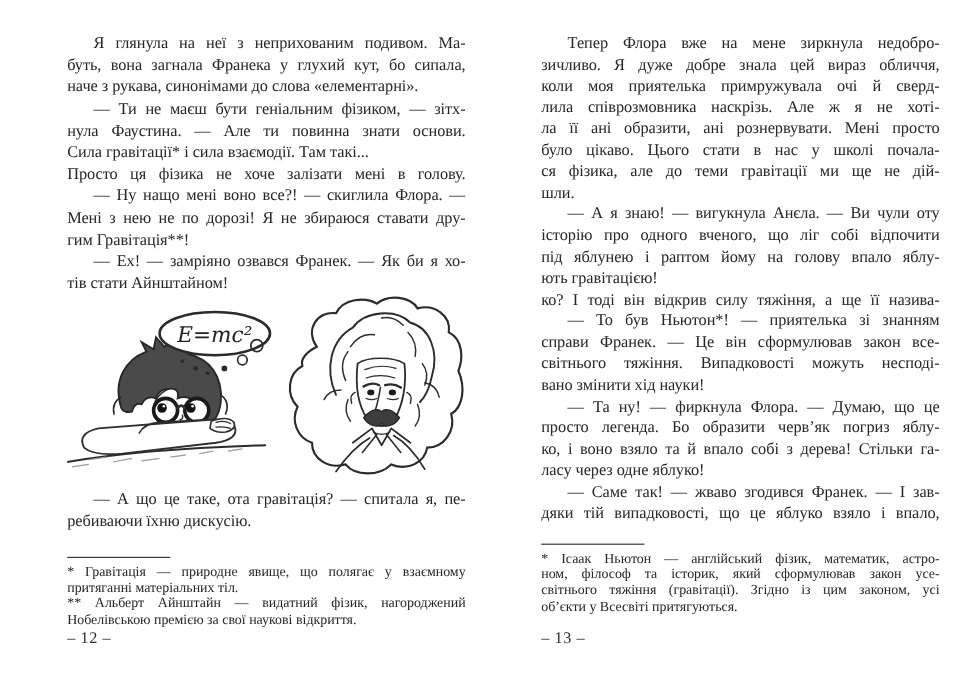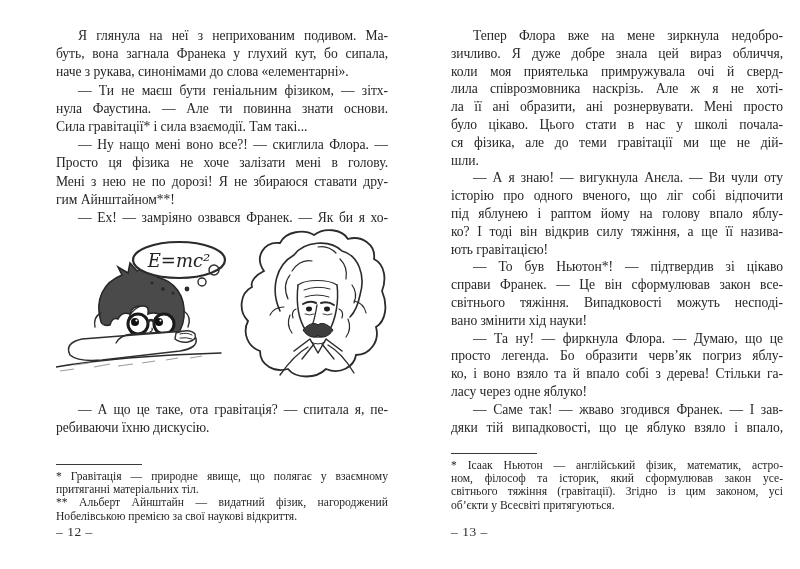--- a/index.html
+++ b/index.html
@@ -7,21 +7,21 @@
   .spread{position:relative;width:800px;height:569px;background:#ffffff;}
   .page{position:absolute;top:27px;width:332px;--lh:18.2px;}
   .page.left{left:56px;}
   .page.right{left:451px;--lh:17.8px;}
   .line{font-size:13.6px;line-height:var(--lh);height:var(--lh);overflow:hidden;
         text-align:justify;text-align-last:justify;letter-spacing:-0.05px;}
   .line.end{text-align-last:left;}
   .line.first{text-indent:22px;}
   figure.illustration{margin:0;height:154px;}
   figure.illustration svg{display:block;}
-  .caption{margin-top:20px;}
+  .caption{margin-top:8px;}
   .footnotes{position:absolute;left:0;width:332px;}
   .left .footnotes{top:437px;}
   .right .footnotes{top:426px;}
   .fnrule{width:86px;border-top:1.4px solid #3a3a3a;margin:0 0 5px 0;}
   .fnline{font-size:11.6px;line-height:13.2px;height:13.2px;overflow:hidden;
           text-align:justify;text-align-last:justify;}
   .fnline.end{text-align-last:left;}
   .pagenum{position:absolute;top:497px;left:0;width:332px;text-align:left;
            font-size:13.5px;letter-spacing:0.5px;color:#2a2a2a;}
   .ink{stroke:#2b2b2b;fill:none;stroke-linecap:round;stroke-linejoin:round;}
@@ -37,27 +37,28 @@
           <div class="line first">Я глянула на неї з неприхованим подивом. Ма-</div>
           <div class="line">буть, вона загнала Франека у глухий кут, бо сипала,</div>
           <div class="line end">наче з рукава, синонімами до слова «елементарні».</div>
         </div>
         <div>
           <div class="line first">— Ти не маєш бути геніальним фізиком, — зітх-</div>
           <div class="line">нула Фаустина. — Але ти повинна знати основи.</div>
           <div class="line end">Сила гравітації* і сила взаємодії. Там такі...</div>
         </div>
         <div>
+          <div class="line">Просто ця фізика не хоче залізати мені в голову.</div>
           <div class="line first">— Ну нащо мені воно все?! — скиглила Флора. —</div>
-          <div class="line">Просто ця фізика не хоче залізати мені в голову.</div>
           <div class="line">Мені з нею не по дорозі! Я не збираюся ставати дру-</div>
-          <div class="line end">гим Айнштайном**!</div>
+          <div class="line end">гим Гравітація**!</div>
         </div>
         <div>
           <div class="line first">— Ех! — замріяно озвався Франек. — Як би я хо-</div>
+          <div class="line end">тів стати Айнштайном!</div>
         </div>
       </div>
 
     <figure class="illustration">
       <svg width="332" height="154" viewBox="0 0 332 154">
 
         <g>
           <path class="ink" stroke-width="1.6" d="M0,140 C40,133 100,128 165,126"></path>
           <g stroke="#9a9a9a" stroke-width="1">
             <path d="M18,138 l15,-2"></path>
@@ -185,25 +186,25 @@
           <div class="line">лила співрозмовника наскрізь. Але ж я не хоті-</div>
           <div class="line">ла її ані образити, ані рознервувати. Мені просто</div>
           <div class="line">було цікаво. Цього стати в нас у школі почала-</div>
           <div class="line">ся фізика, але до теми гравітації ми ще не дій-</div>
           <div class="line end">шли.</div>
         </div>
         <div>
           <div class="line first">— А я знаю! — вигукнула Анєла. — Ви чули оту</div>
           <div class="line">історію про одного вченого, що ліг собі відпочити</div>
           <div class="line">під яблунею і раптом йому на голову впало яблу-</div>
+          <div class="line end">ють гравітацією!</div>
           <div class="line">ко? І тоді він відкрив силу тяжіння, а ще її назива-</div>
-          <div class="line end">ють гравітацією!</div>
-        </div>
-        <div>
-          <div class="line first">— То був Ньютон*! — підтвердив зі цікаво</div>
+        </div>
+        <div>
+          <div class="line first">— То був Ньютон*! — приятелька зі знанням</div>
           <div class="line">справи Франек. — Це він сформулював закон все-</div>
           <div class="line">світнього тяжіння. Випадковості можуть несподі-</div>
           <div class="line end">вано змінити хід науки!</div>
         </div>
         <div>
           <div class="line first">— Та ну! — фиркнула Флора. — Думаю, що це</div>
           <div class="line">просто легенда. Бо образити черв’як погриз яблу-</div>
           <div class="line">ко, і воно взяло та й впало собі з дерева! Стільки га-</div>
           <div class="line end">ласу через одне яблуко!</div>
         </div>

